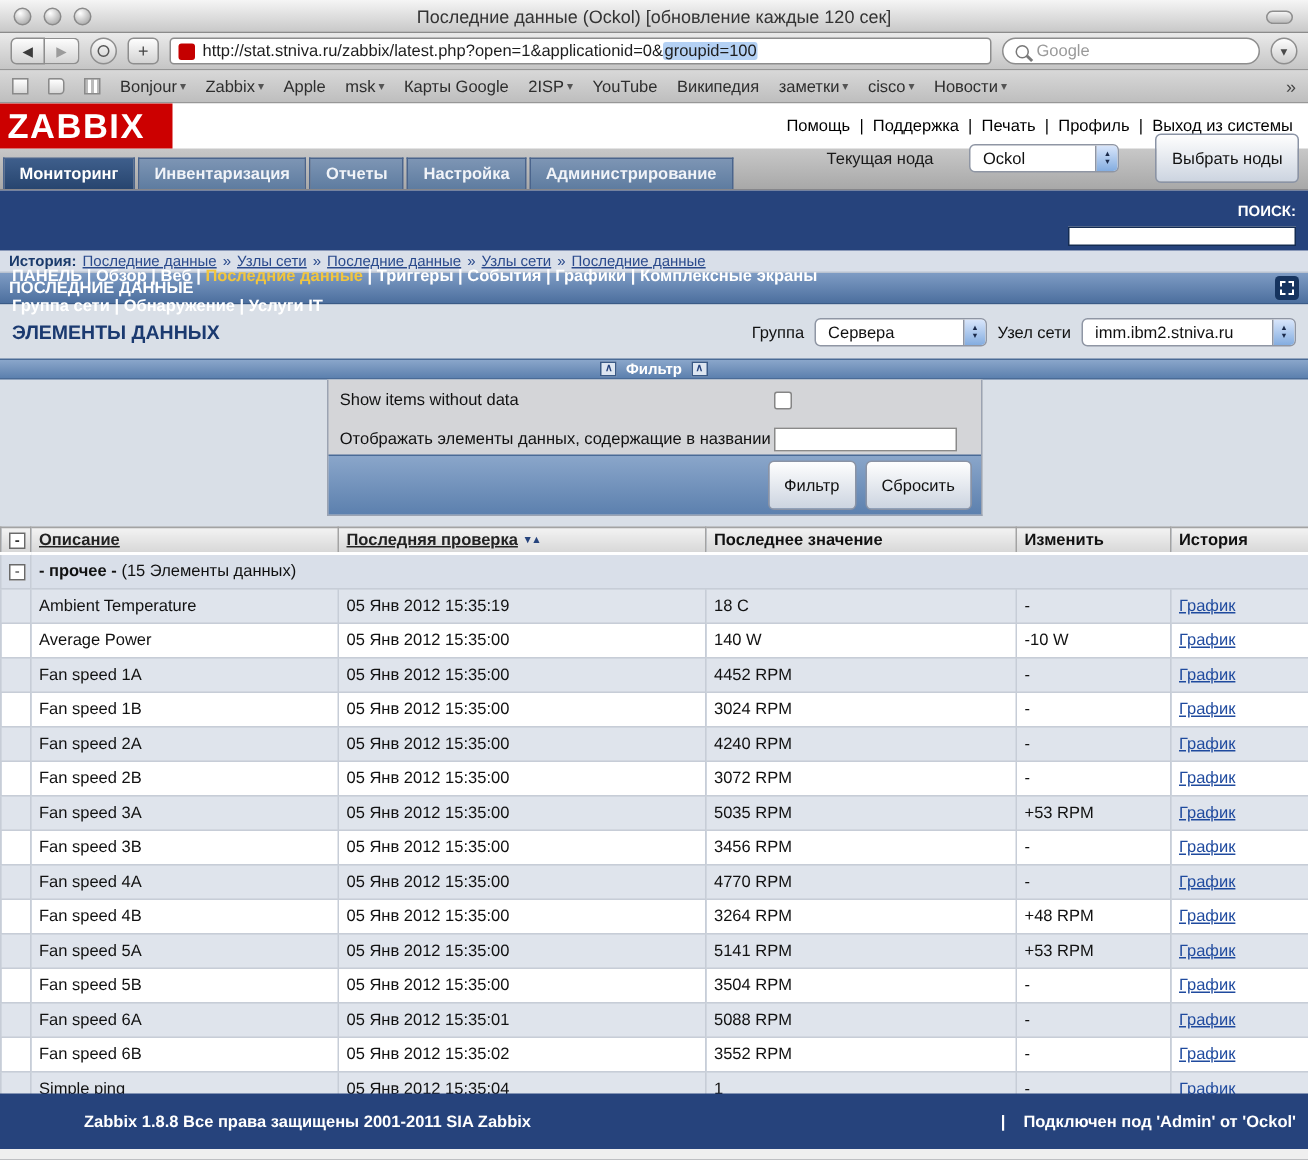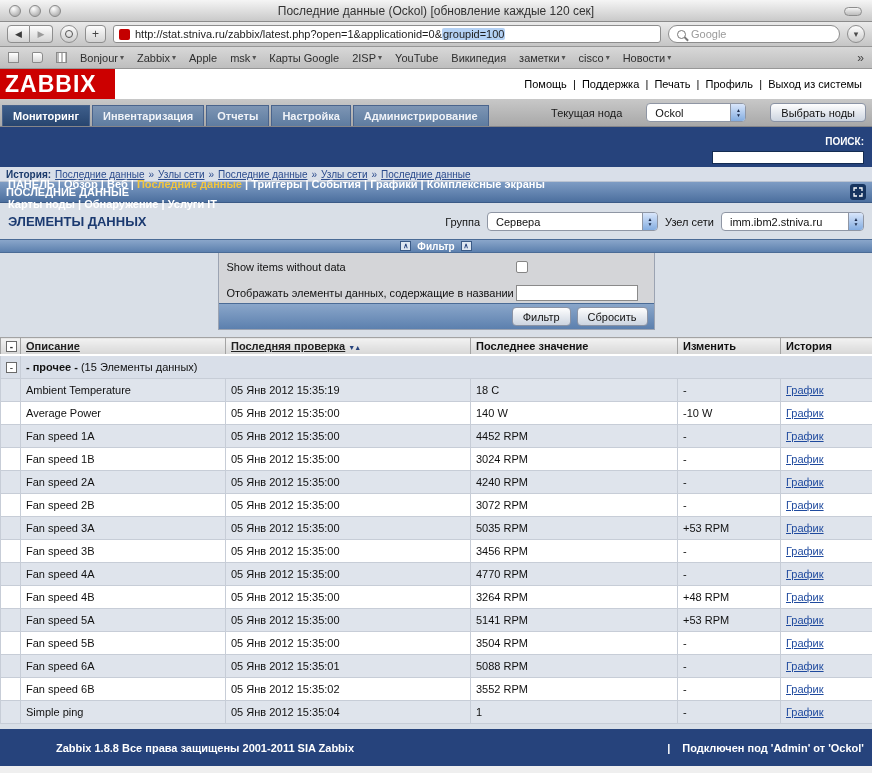--- a/index.html
+++ b/index.html
@@ -47,21 +47,21 @@
 
   
   .tabsbar { height:28px; background:linear-gradient(#c8c8c8,#a8a8a8); border-bottom:1px solid #86868a; display:flex; align-items:flex-end; padding-left:2px; }
   .tab { height:21px; display:flex; align-items:center; padding:0 10px; font-size:11px; font-weight:bold; color:#f0f3f8; background:linear-gradient(#7d95b4,#5e7ca0); border:1px solid #4a648c; border-bottom:none; margin-right:2px; cursor:default; }
   .tab.active { background:linear-gradient(#3e5e8b,#27456f); color:#fff; }
   .node-controls { margin-left:auto; display:flex; align-items:center; gap:24px; padding:0 6px 4px 0; font-size:11px; color:#1a1a1a; }
 
   .aqua-select { display:inline-flex; align-items:center; height:19px; background:#fff; border:1px solid #8f96a4; border-radius:4px; font-size:11px; color:#111; overflow:hidden; }
   .aqua-select .val { padding:0 8px; white-space:nowrap; }
   .stepper { width:15px; align-self:stretch; margin-left:auto; background:linear-gradient(#d9e6fb,#84ade0); border-left:1px solid #8f96a4; display:flex; flex-direction:column; align-items:center; justify-content:center; font-size:5px; line-height:5px; color:#1a2a4a; }
-  .aqua-btn { height:19px; border:1px solid #8a93a5; border-radius:4px; background:linear-gradient(#fefefe,#ccd4e0); font-size:11px; padding:0 10px; display:inline-flex; align-items:center; color:#111; cursor:default; white-space:nowrap; }
+  .aqua-btn { height:33px; border:1px solid #8a93a5; border-radius:4px; background:linear-gradient(#fefefe,#ccd4e0); font-size:11px; padding:0 10px; display:inline-flex; align-items:center; color:#111; cursor:default; white-space:nowrap; }
 
   
   .mainnav { height:40px; background:#26437c; padding:5px 8px 0; position:relative; }
   .nav-line { height:16px; display:flex; align-items:center;margin-top:44px; }
   .nlink { color:#fff; font-weight:bold; font-size:11px; text-decoration:none; white-space:nowrap; }
   .nlink:not(:last-child)::after { content:"\00a0|\00a0"; color:#fff; }
   .nlink.active { color:#f2c63f; }
   .nlink.active::after { color:#fff; }
   .nav-search { position:absolute; right:8px; top:4px; text-align:right; }
   .nav-search .lbl { color:#fff; font-weight:bold; font-size:10px; }
@@ -235,21 +235,21 @@
       <a class="nlink">ПАНЕЛЬ</a>
         <a class="nlink">Обзор</a>
         <a class="nlink">Веб</a>
         <a class="nlink active">Последние данные</a>
         <a class="nlink">Триггеры</a>
         <a class="nlink">События</a>
         <a class="nlink">Графики</a>
         <a class="nlink">Комплексные экраны</a>
     </div>
     <div class="nav-line" style="margin-top:4px">
-      <a class="nlink">Карты ноды</a>
+      <a class="nlink">Группа сети</a>
         <a class="nlink">Обнаружение</a>
         <a class="nlink">Услуги IT</a>
     </div>
     <div class="nav-search">
       <span class="lbl">ПОИСК:</span>
       <input type="text" style="">
     </div>
   </div>
 
   <div class="historybar">
@@ -273,21 +273,21 @@
         </svg>
     </span>
   </div>
 
   <div class="content">
 
     <div class="controls-row">
       <span class="page-title">ЭЛЕМЕНТЫ ДАННЫХ</span>
       <span class="host-controls">
         <span>Группа</span>
-        <span class="aqua-select" style="width:171px">
+        <span class="aqua-select" style="width:115px">
           <span class="val">Сервера</span>
           <span class="stepper">
               <span>▲</span>
               <span>▼</span>
             </span>
         </span>
         <span>Узел сети</span>
         <span class="aqua-select" style="width:143px">
           <span class="val">imm.ibm2.stniva.ru</span>
           <span class="stepper">

